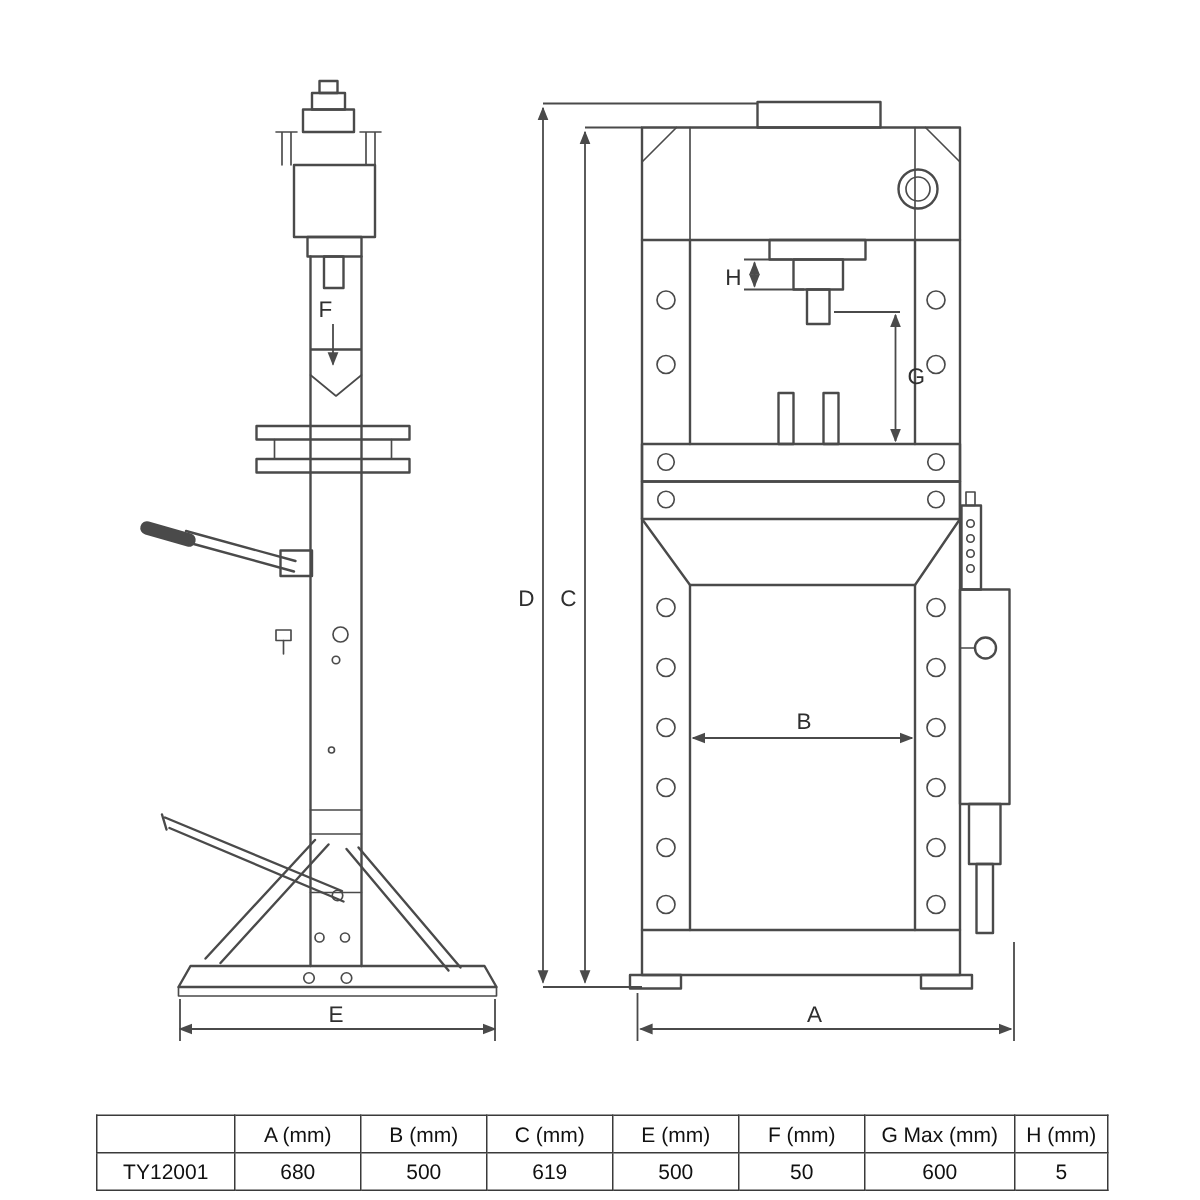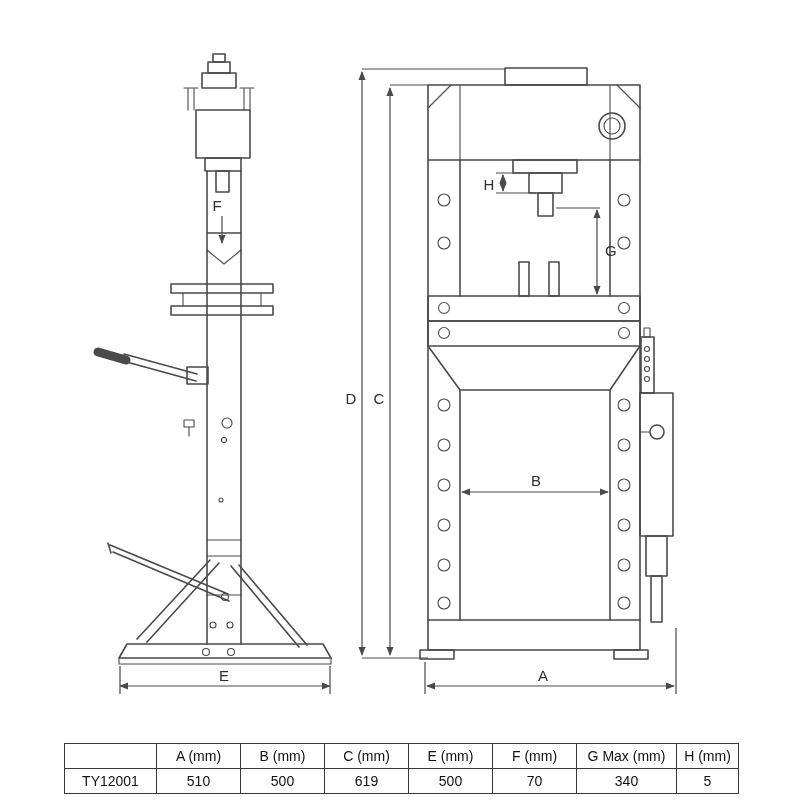--- a/index.html
+++ b/index.html
@@ -205,25 +205,25 @@
         <th>C (mm)</th>
         <th>E (mm)</th>
         <th>F (mm)</th>
         <th>G Max (mm)</th>
         <th>H (mm)</th>
       </tr>
     </thead>
     <tbody>
       <tr>
         <td>TY12001</td>
-        <td>510</td>
+        <td>680</td>
         <td>500</td>
         <td>619</td>
         <td>500</td>
-        <td>70</td>
-        <td>340</td>
+        <td>50</td>
+        <td>600</td>
         <td>5</td>
       </tr>
     </tbody>
   </table>
 </div>
 
 </div>
 
 </body></html>

